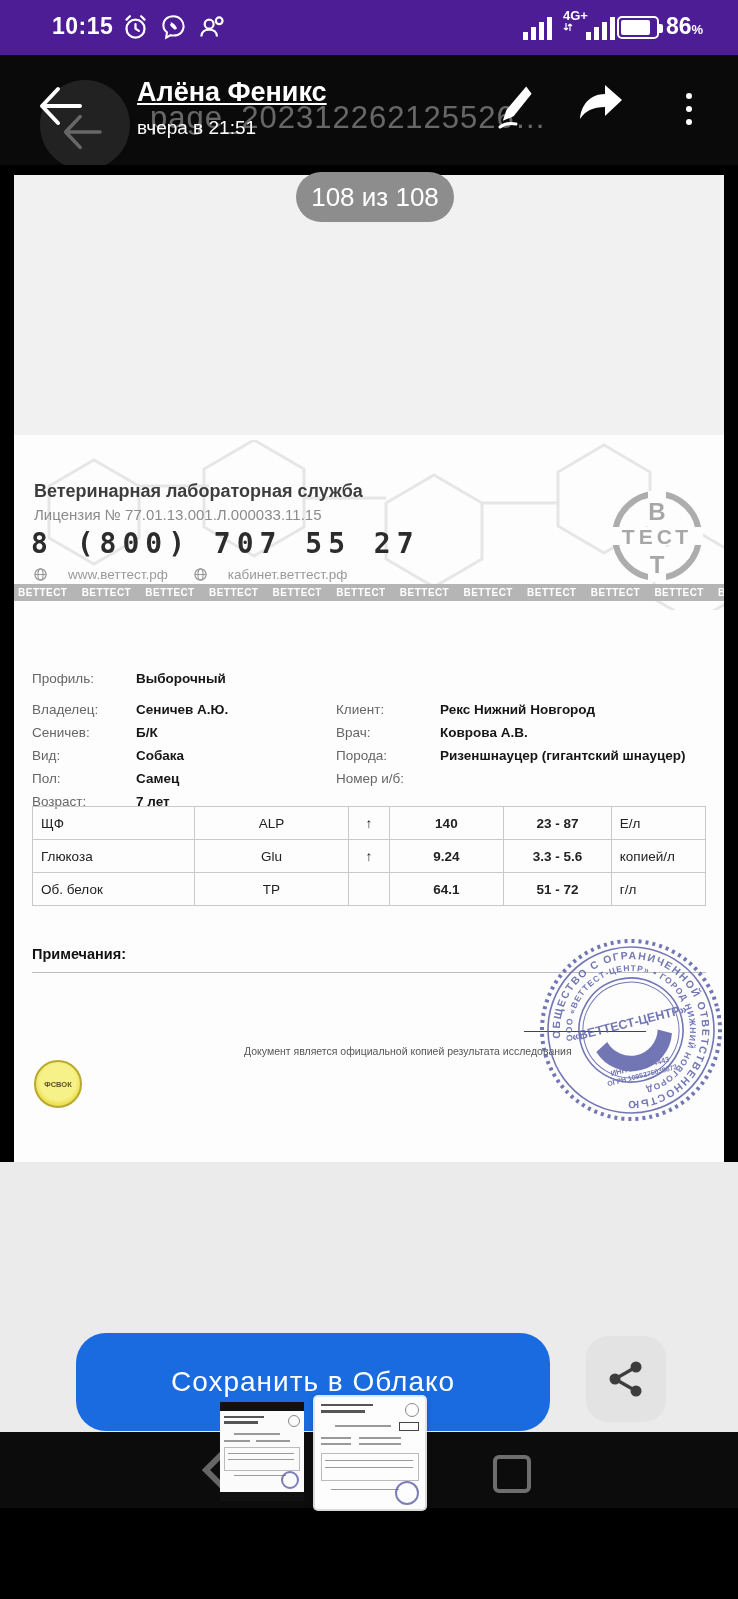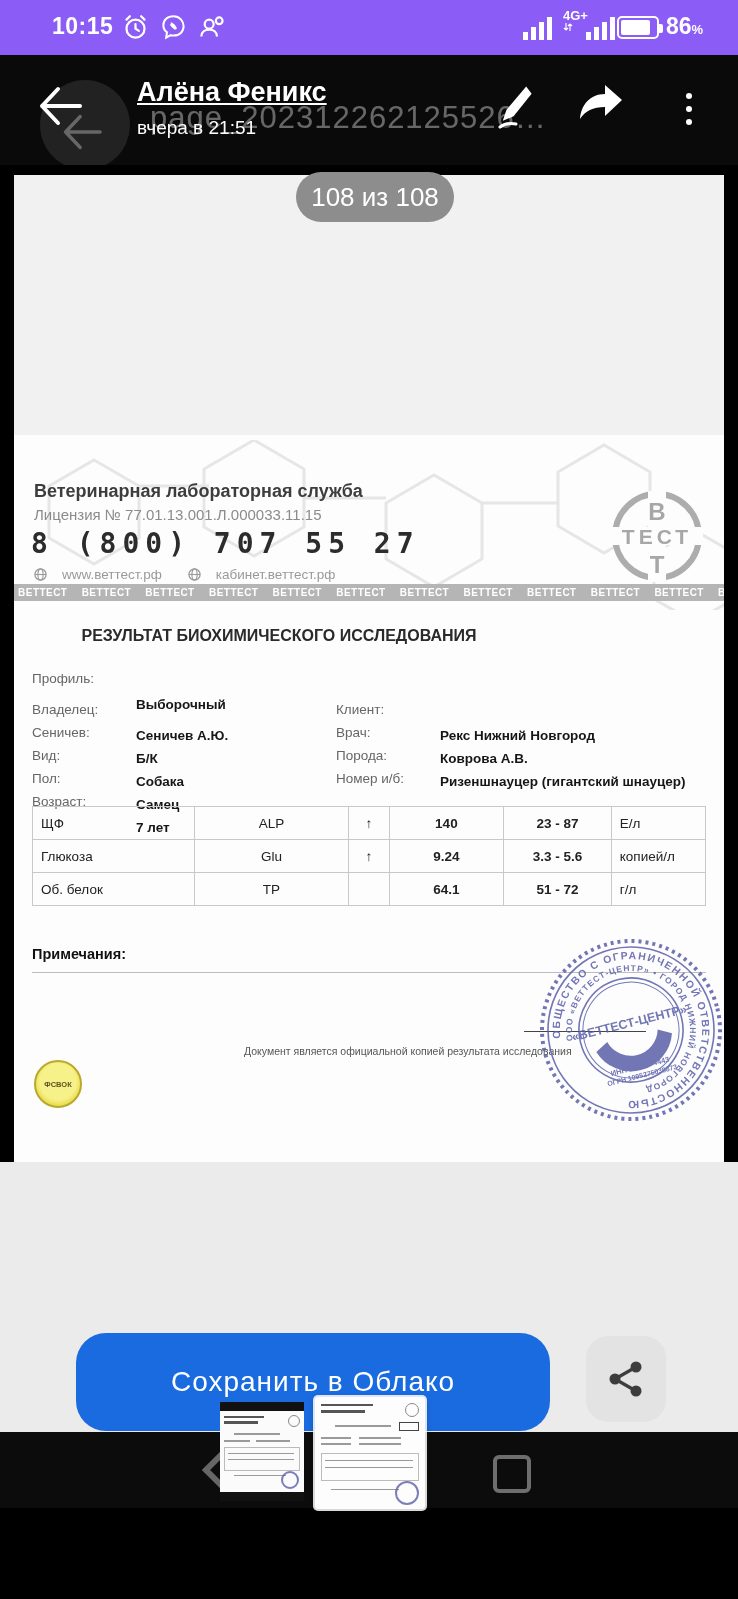--- a/index.html
+++ b/index.html
@@ -1,21 +1,21 @@
 <!DOCTYPE html>
 <html><head>
 <meta charset="utf-8">
 <style>
   * { margin:0; padding:0; box-sizing:border-box; }
   html,body { background:#222; }
   body { font-family:"Liberation Sans", sans-serif; }
   .screen { position:relative; width:738px; height:1599px; background:#000; overflow:hidden; margin:0 auto; }
 
   
-  .status-bar { position:absolute; left:0; top:0; width:738px; height:55px; background:#8b5cf6; color:#fff; }
+  .status-bar { position:absolute; left:0; top:0; width:738px; height:55px; background:#4c1d95; color:#fff; }
   .sb-time { position:absolute; left:52px; top:13px; font-size:23px; font-weight:bold; letter-spacing:.5px; }
   .sb-ic { position:absolute; top:14px; }
   .sb-batt { position:absolute; left:617px; top:16px; width:42px; height:23px; border:2px solid #fff; border-radius:5px; padding:2px; }
   .sb-batt .fill { width:84%; height:100%; background:#fff; border-radius:2px; }
   .sb-batt .tip { position:absolute; right:-6px; top:6px; width:4px; height:9px; background:#fff; border-radius:0 2px 2px 0; }
   .sb-pct { position:absolute; left:666px; top:13px; font-size:23px; font-weight:bold; }
   .sb-pct .small { font-size:13px; }
   .sb-4g { position:absolute; left:563px; top:10px; font-size:13px; font-weight:bold; line-height:12px; }
 
   
@@ -38,32 +38,32 @@
   .gray-bottom { position:absolute; left:0; top:1162px; width:738px; height:270px; background:#ebebeb; }
   .page-pill { position:absolute; left:296px; top:172px; width:158px; height:50px; border-radius:25px; background:#8d8d8d; color:#fff; font-size:26px; display:flex; align-items:center; justify-content:center; z-index:5; }
 
   
   .doc { position:absolute; left:0; top:0; width:710px; height:987px; color:#222; }
   .hexes { position:absolute; left:0; top:265px; width:710px; height:170px; }
   .d-org { position:absolute; left:20px; top:306px; font-size:18px; font-weight:600; color:#3d3d3d; }
   .d-lic { position:absolute; left:20px; top:331px; font-size:15px; color:#8b8b8b; }
   .d-phone { position:absolute; left:17px; top:352px; font-size:28px; font-weight:600; letter-spacing:6px; color:#2c2c2c; font-family:"DejaVu Sans Mono", monospace; }
   .d-sites { position:absolute; left:20px; top:392px; font-size:13.5px; color:#9a9a9a; display:flex; gap:26px; align-items:center; }
-  .d-sites .g { display:inline-flex; align-items:center; gap:15px; }
+  .d-sites .g { display:inline-flex; align-items:center; gap:21px; }
   .vt-logo { position:absolute; left:596px; top:314px; }
   .d-strip { position:absolute; left:0; top:409px; width:710px; height:17px; background:#b5b5b5; color:#fff;
              font-size:10px; font-weight:bold; line-height:17px; white-space:nowrap; overflow:hidden;
              word-spacing:11px; padding:0 4px; letter-spacing:.5px; }
   .d-title { position:absolute; left:30px; top:452px; width:470px; text-align:center; font-size:16px; font-weight:bold; color:#2a2a2a; }
   .d-numbox { position:absolute; left:576px; top:434px; width:112px; height:44px; border:2px solid #2e2e2e; padding:2px 6px; background:#fff; }
   .d-num { font-size:19px; font-weight:bold; color:#111; line-height:21px; }
   .d-date { font-size:12px; color:#222; line-height:14px; }
   .inforow { position:absolute; font-size:13.5px; }
   .inforow .lb { position:absolute; left:0; color:#666; }
-  .inforow .vl { position:absolute; left:104px; font-weight:bold; color:#161616; width:420px;margin-top:26px; }
+  .inforow .vl { position:absolute; left:104px; font-weight:bold; color:#161616; width:420px; }
   .d-table { position:absolute; left:18px; top:631px; width:674px; border-collapse:collapse; font-size:13.5px; color:#222; }
   .d-table th { border:1px solid #c3c3c3; border-top:2px solid #9d9d9d; font-size:13.5px; font-weight:bold; height:36px; }
   .d-table td { border:1px solid #c9c9c9; height:33px; padding:0 8px; }
   .d-table .c { text-align:center; }
   .d-table .b { font-weight:bold; }
   .d-notes { position:absolute; left:18px; top:761px; width:674px; height:37px; border-bottom:1px solid #bdbdbd; font-size:14.5px; font-weight:bold; color:#111; display:flex; align-items:center; }
   .d-sig { position:absolute; left:118px; top:838px; font-size:14.5px; color:#333; }
   .d-sigline { position:absolute; left:510px; top:856px; width:122px; border-bottom:1.5px solid #444; }
   .d-copy { position:absolute; left:230px; top:870px; font-size:10.5px; color:#555; }
   .fsvok { position:absolute; left:20px; top:885px; width:48px; height:48px; border-radius:50%;
@@ -213,21 +213,20 @@
         <circle cx="47" cy="47" r="42" fill="none" stroke="#adadad" stroke-width="6"></circle>
         <rect x="2" y="38" width="91" height="18" fill="#fdfdfd"></rect>
         <rect x="38" y="2" width="18" height="91" fill="#fdfdfd"></rect>
         <text x="47" y="31" text-anchor="middle" font-size="24" font-weight="bold" fill="#a7a7a7">В</text>
         <text x="47" y="55" text-anchor="middle" font-size="21" font-weight="bold" fill="#a7a7a7" letter-spacing="4">ТЕСТ</text>
         <text x="47" y="84" text-anchor="middle" font-size="24" font-weight="bold" fill="#a7a7a7">Т</text>
       </svg>
 
       <div class="d-strip">ВЕТТЕСТ ВЕТТЕСТ ВЕТТЕСТ ВЕТТЕСТ ВЕТТЕСТ ВЕТТЕСТ ВЕТТЕСТ ВЕТТЕСТ ВЕТТЕСТ ВЕТТЕСТ ВЕТТЕСТ ВЕТТЕСТ</div>
 
-      <div class="d-title">РЕЗУЛЬТАТ БИОХИМИЧЕСКОГО ИССЛЕДОВАНИЯ</div>
 
       <div class="inforow" style="left:18px; top:496px; width:330px;">
         <span class="lb">Профиль:</span>
           <span class="vl">Выборочный</span>
       </div>
       <div class="inforow" style="left:18px; top:527px; width:300px;">
         <span class="lb">Владелец:</span>
           <span class="vl">Сеничев А.Ю.</span>
       </div>
       <div class="inforow" style="left:18px; top:550px; width:300px;">

